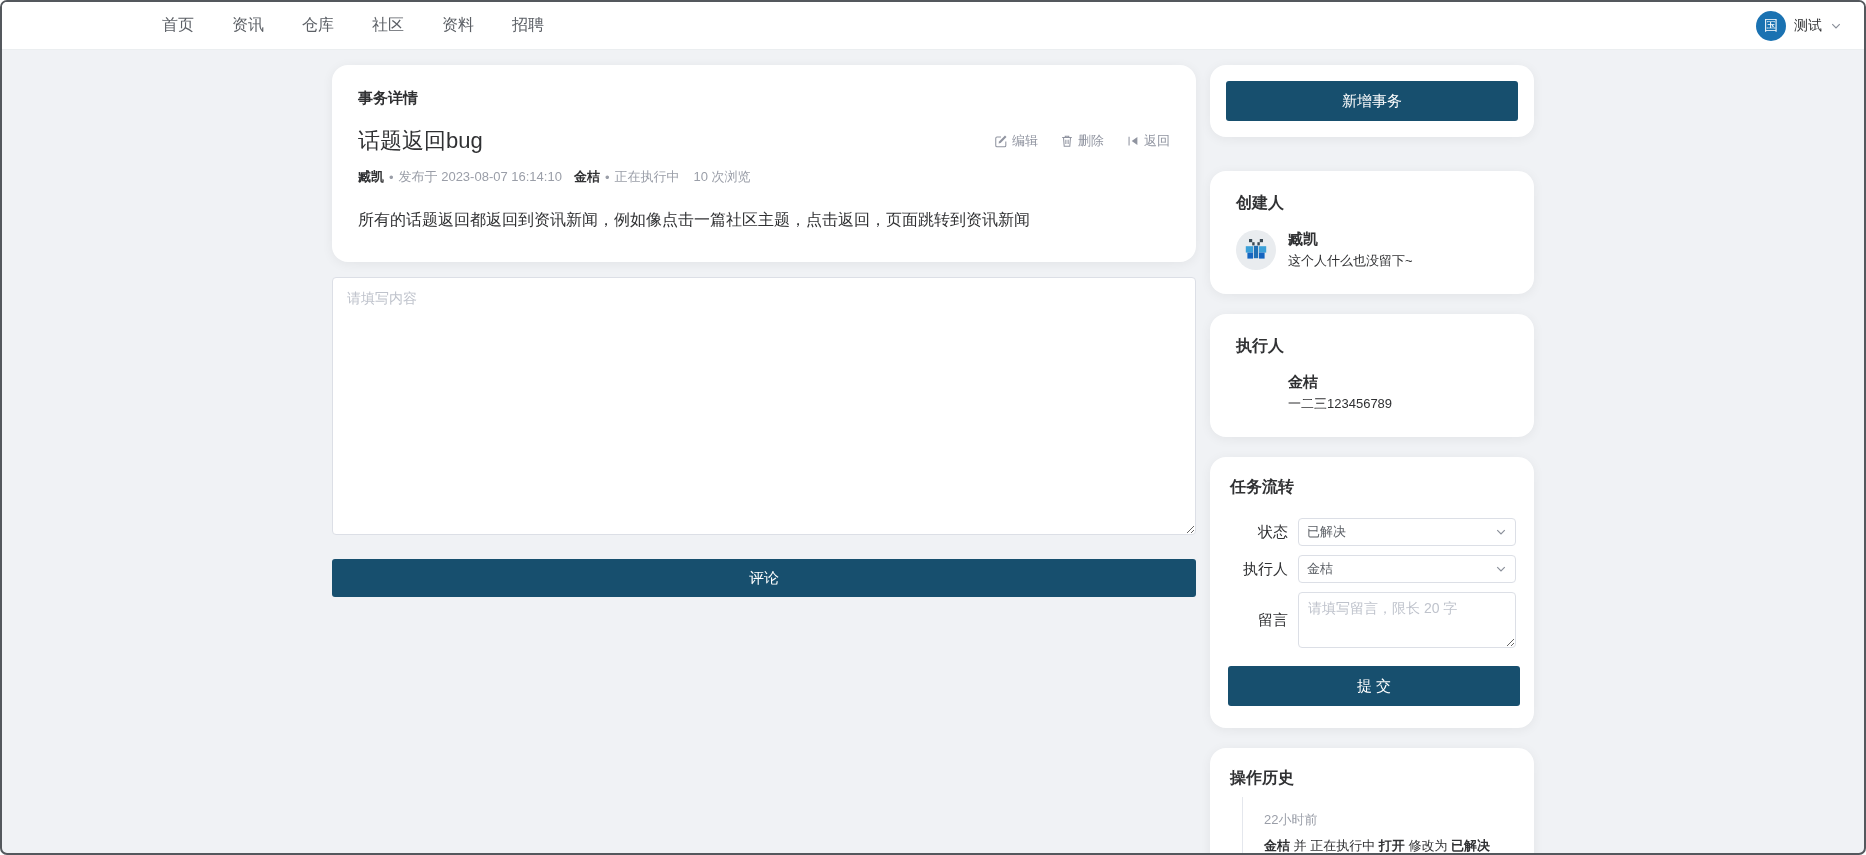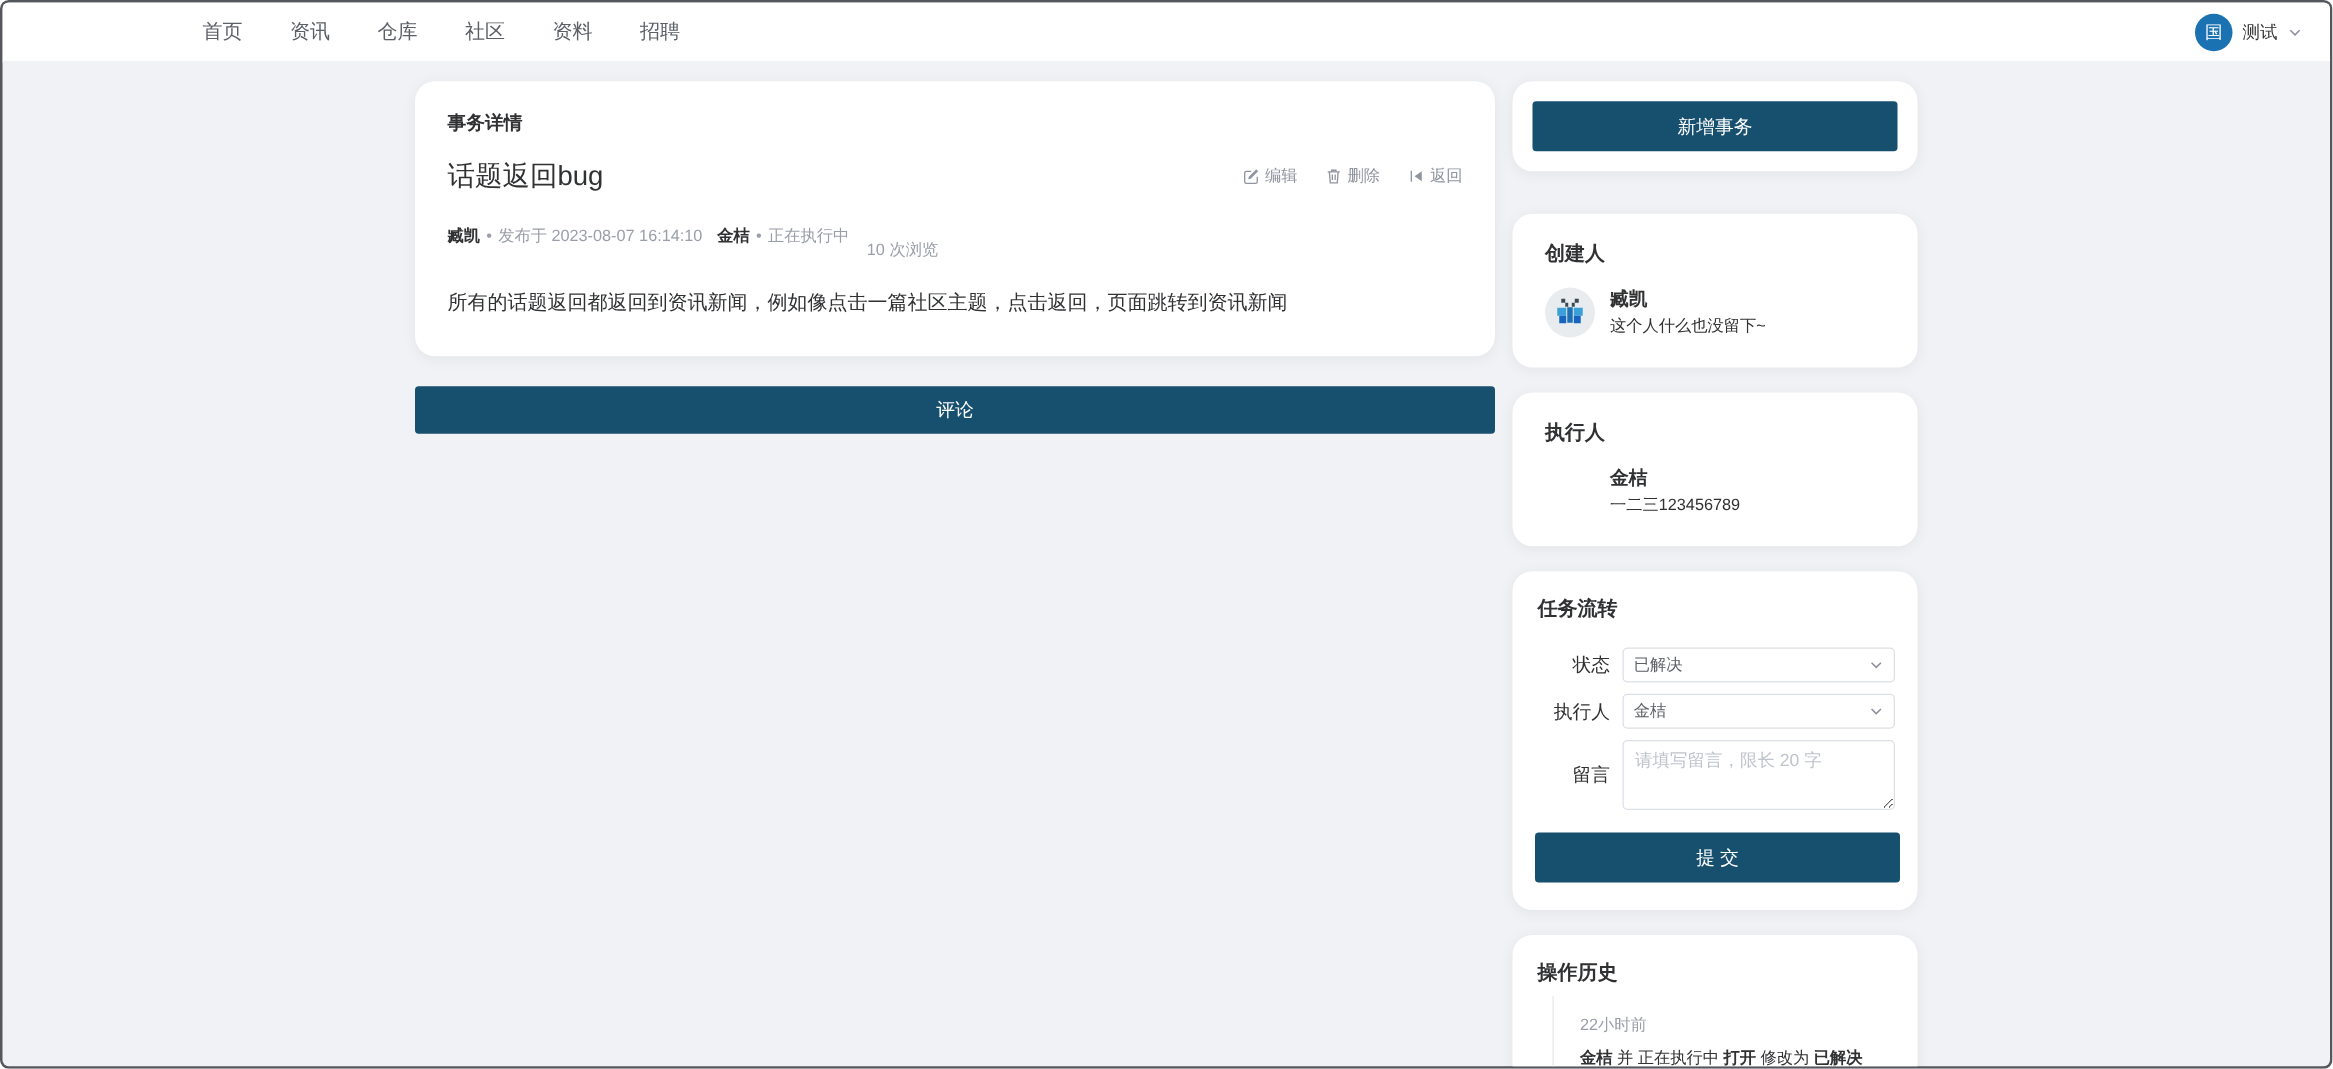--- a/index.html
+++ b/index.html
@@ -38,21 +38,21 @@
   .act-link { display:flex; align-items:center; gap:4px; font-size:13px;
     color:#9094a0; cursor:pointer; }
   .act-link svg { width:14px; height:14px; }
   .act-link svg path, .act-link svg rect { stroke:#9094a0; stroke-width:1.2; fill:none; }
   .act-link svg .fillp { fill:#9094a0; stroke:none; }
   .meta-row { margin-top:12px; font-size:13px; color:#9a9ea8;
     display:flex; align-items:center; flex-wrap:nowrap; }
   .meta-strong { color:#303133; font-weight:bold; }
   .meta-dot { margin:0 5px; }
   .meta-gap { width:12px; }
-  .meta-views { margin-left:14px;margin-top:23px; }
+  .meta-views { margin-left:14px; }
   .detail-body { margin-top:22px; font-size:16px; color:#303133; line-height:1.5; }
 
   
   .comment-box { margin-top:15px; width:864px; height:258px; display:block;
     background:#fff; border:1px solid #dcdfe6; border-radius:4px;
     padding:12px 14px; font-size:14px; color:#303133; resize:vertical;
     font-family:"Liberation Sans","DejaVu Sans",sans-serif; outline:none; }
   .comment-box::placeholder { color:#bfc3cc; }
   .btn-teal { display:flex; align-items:center; justify-content:center;
     background:#174f6e; color:#fff; border:none; border-radius:3px;
@@ -174,20 +174,21 @@
           <span class="meta-gap"></span>
           <span class="meta-strong">金桔</span>
           <span class="meta-dot">•</span>
           <span>正在执行中</span>
           <span class="meta-views">10 次浏览</span>
         </div>
 
         <div class="detail-body">所有的话题返回都返回到资讯新闻，例如像点击一篇社区主题，点击返回，页面跳转到资讯新闻</div>
       </div>
 
+      <textarea class="comment-box" placeholder="请填写内容" style=""></textarea>
 
       <button class="btn-teal comment-btn">评论</button>
     </div>
 
     <div class="side-col">
 
       <div class="card newtask-card">
         <button class="btn-teal newtask-btn">新增事务</button>
       </div>
 

